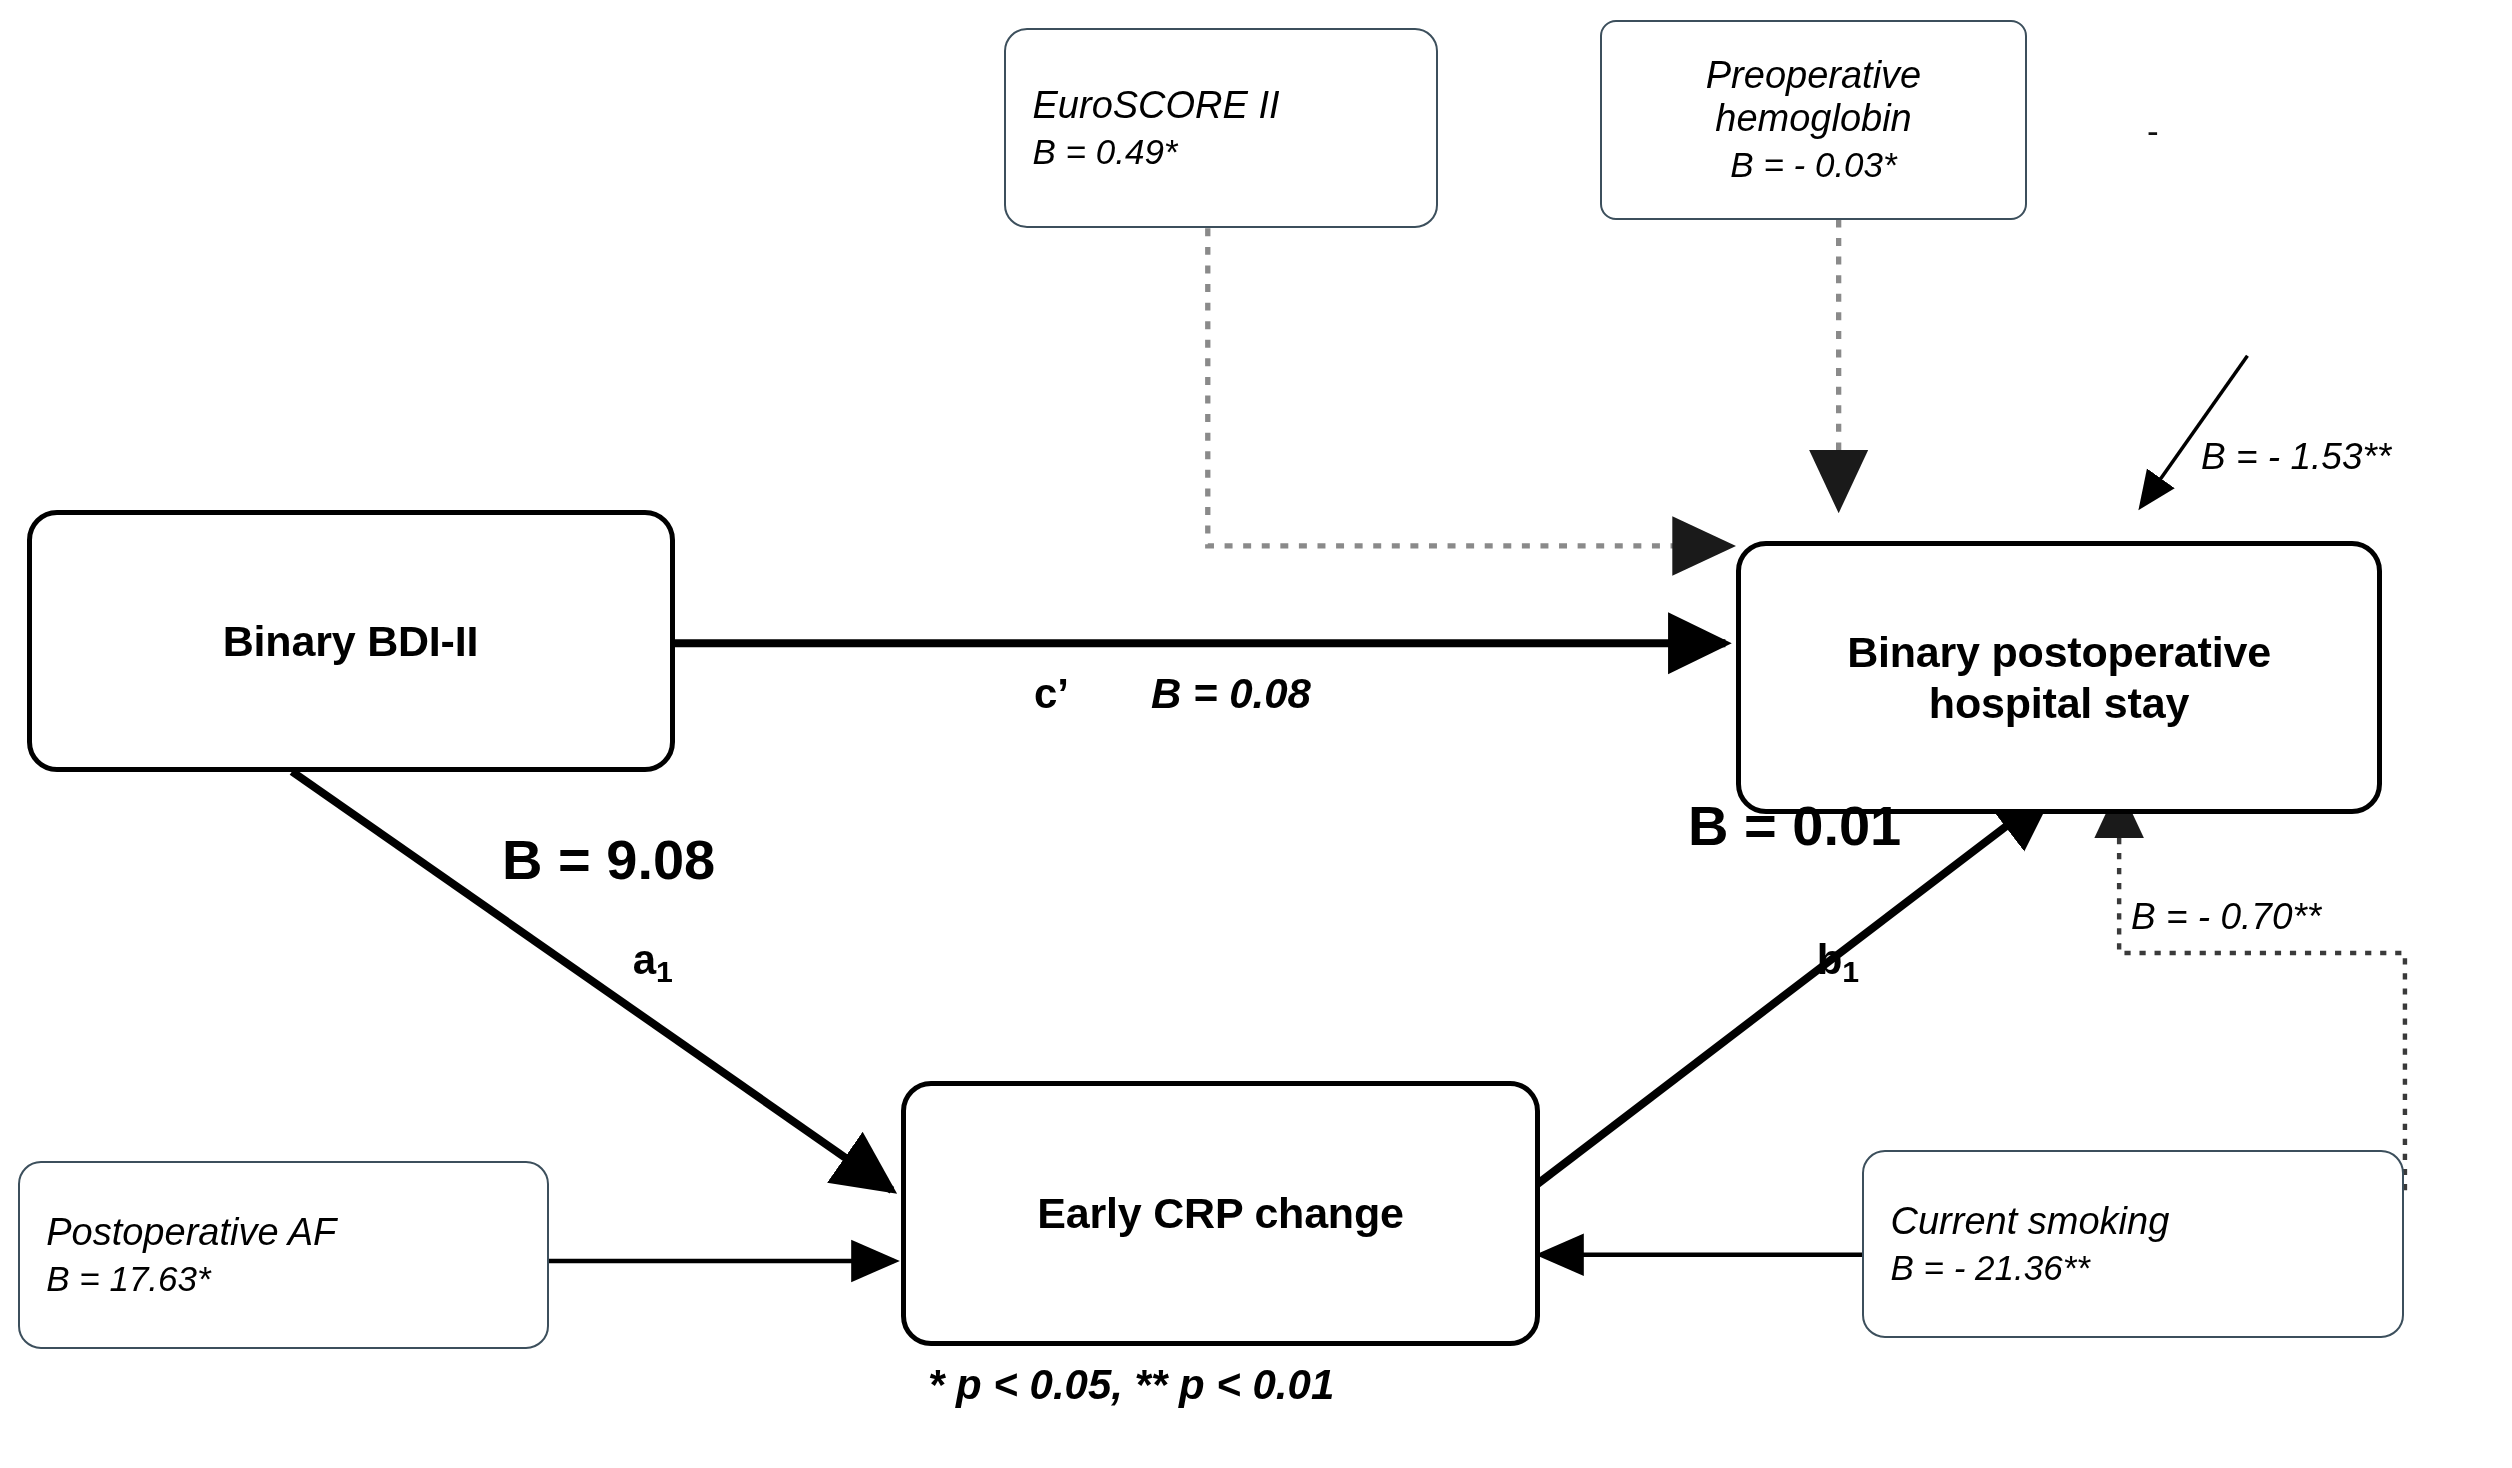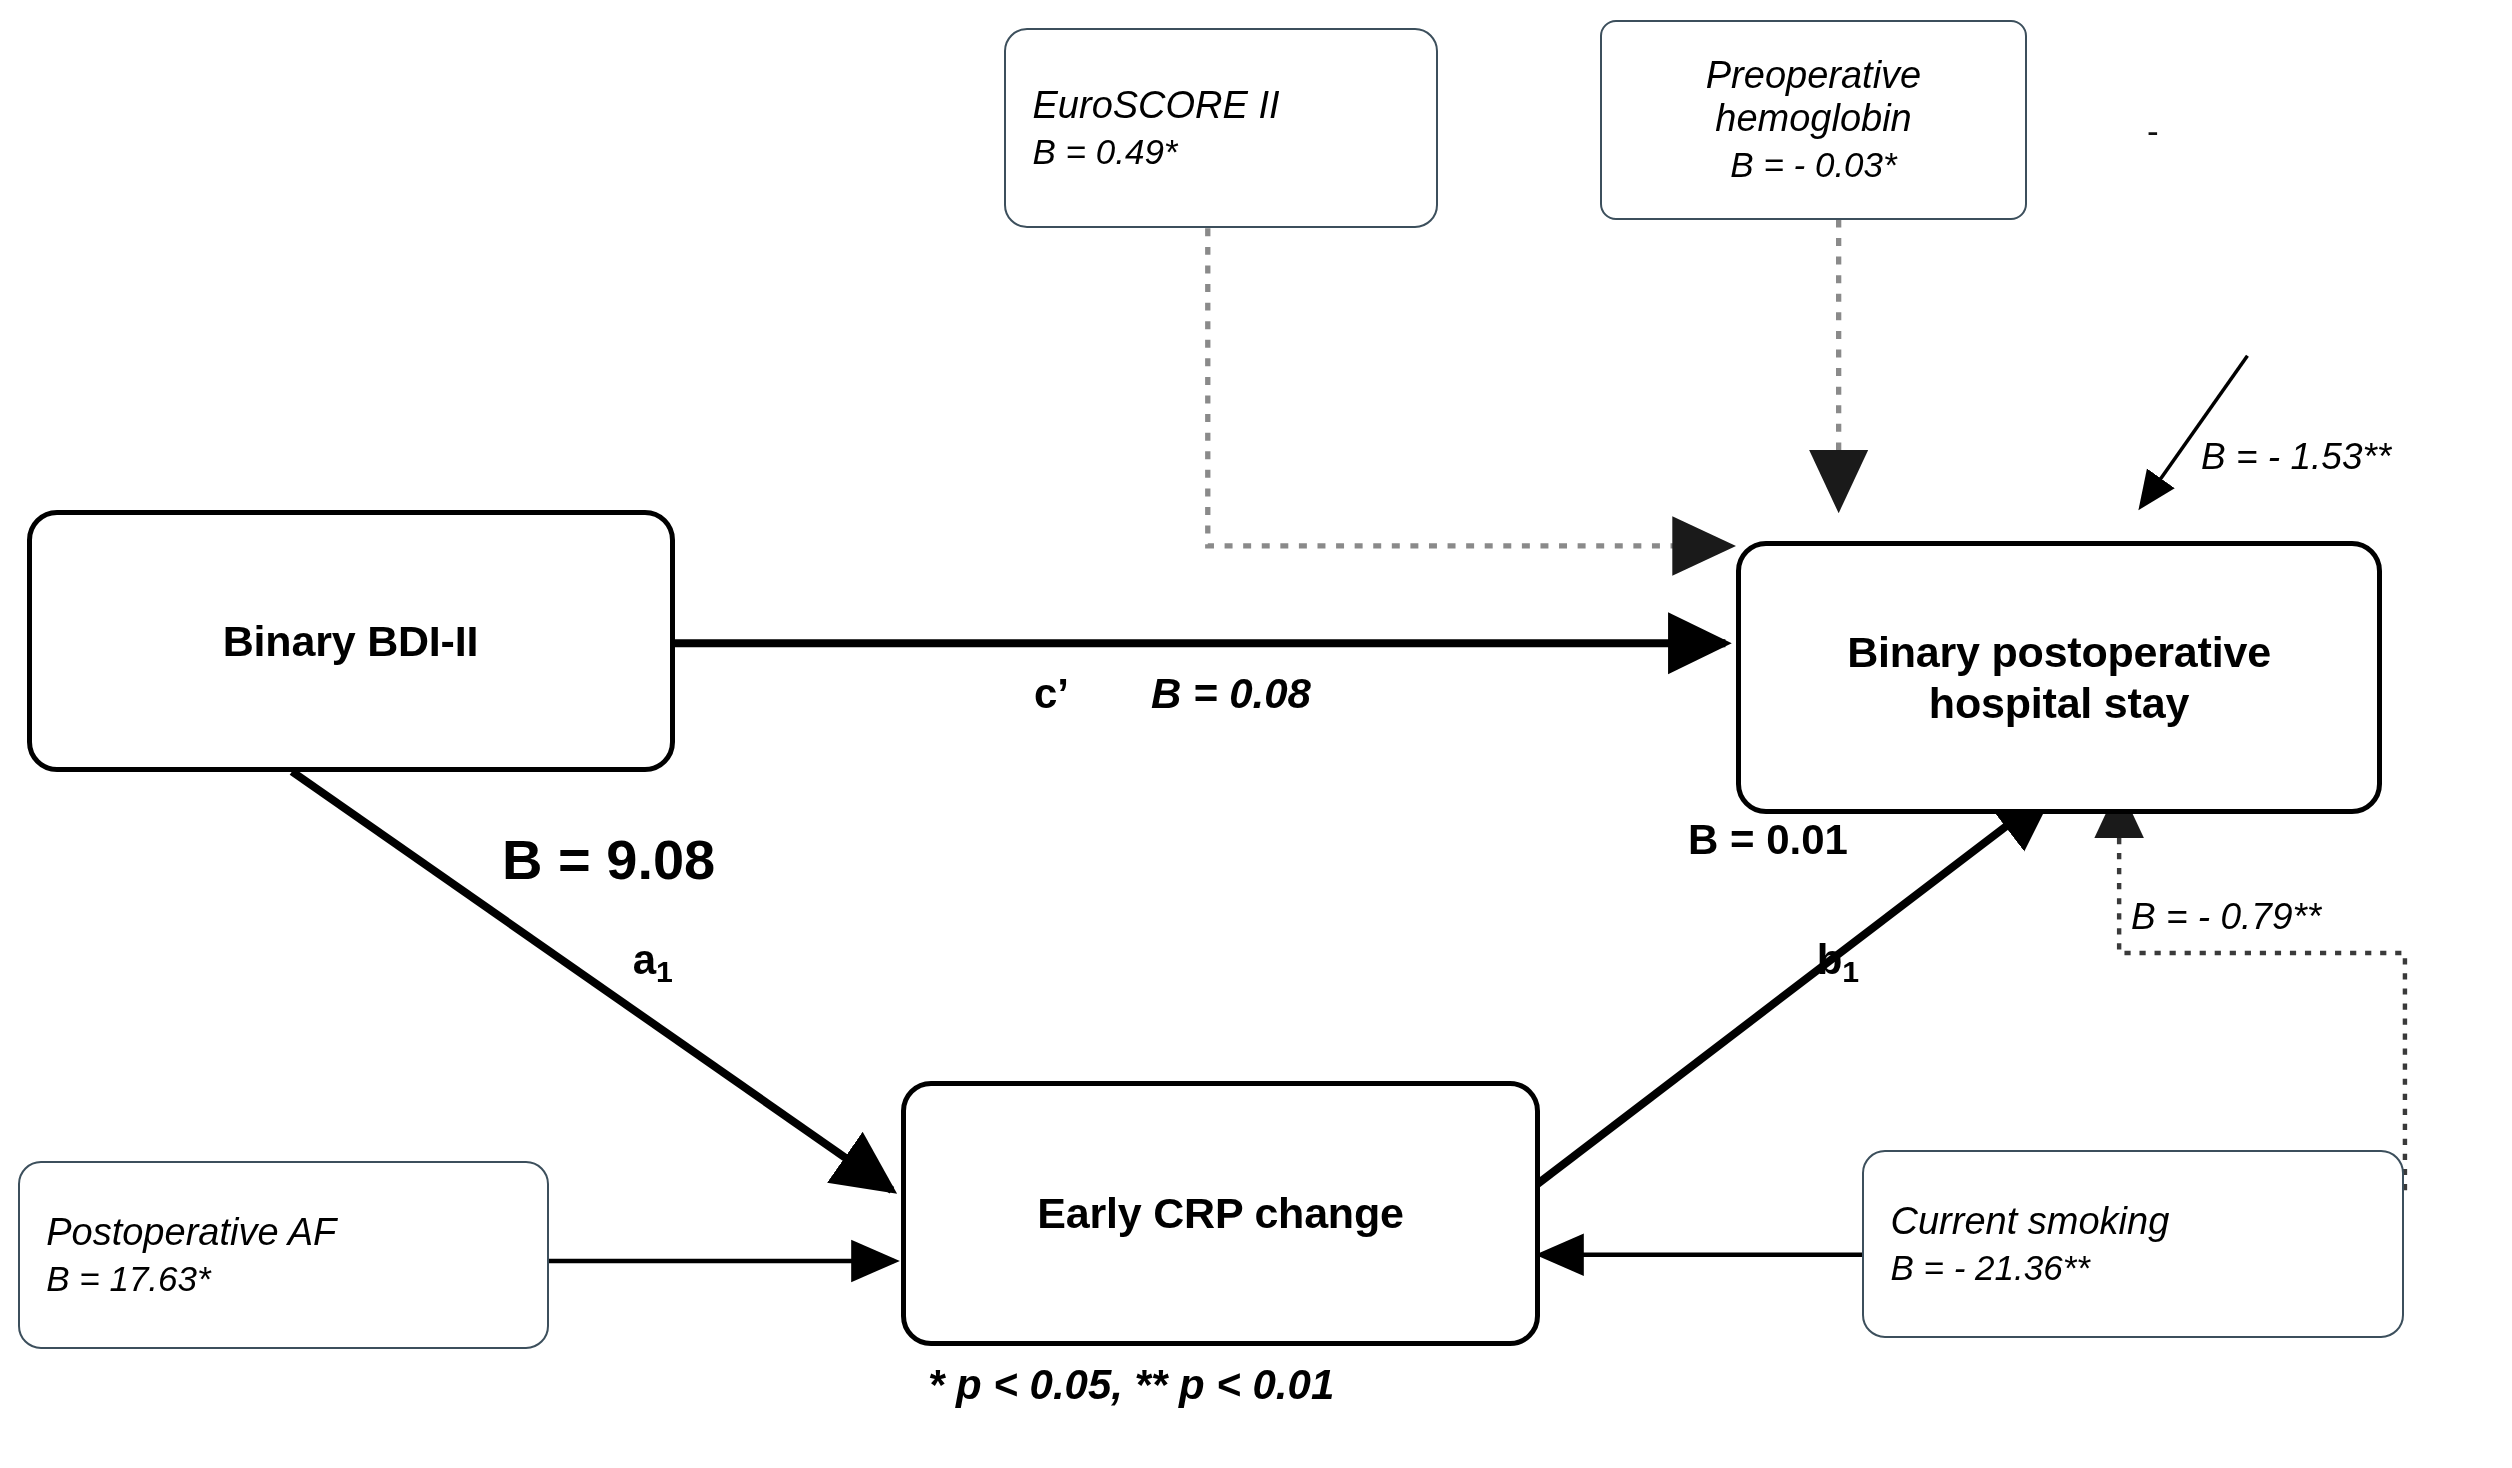--- a/index.html
+++ b/index.html
@@ -102,26 +102,26 @@
   <div class="lbl bold" style="left:1034px;top:670px;font-size:42px;">c’</div>
 
   <div class="lbl bold" style="left:1151px;top:670px;font-size:42px;font-style:italic;">B = 0.08</div>
 
   <div class="lbl bold" style="left:502px;top:827px;font-size:56px;">B = 9.08</div>
 
   <div class="lbl bold" style="left:586px;top:888px;font-size:42px;">
     <span>a</span><span class="sub">1</span>
   </div>
 
-  <div class="lbl bold" style="left:1688px;top:816px;font-size:42px;">B = 0.01</div>
+  <div class="lbl bold" style="left:1688px;top:793px;font-size:56px;">B = 0.01</div>
 
   <div class="lbl bold" style="left:1770px;top:888px;font-size:42px;">
     <span>b</span><span class="sub">1</span>
   </div>
 
   <div class="lbl ital" style="left:2201px;top:436px;font-size:37px;">B = - 1.53**</div>
 
-  <div class="lbl ital" style="left:2131px;top:896px;font-size:37px;">B = - 0.79**</div>
+  <div class="lbl ital" style="left:2131px;top:896px;font-size:37px;">B = - 0.70**</div>
 
   <div class="lbl bold ital" style="left:928px;top:1361px;font-size:42px;">* p &lt; 0.05, ** p &lt; 0.01</div>
 
 </div>
 
 
 </body></html>

